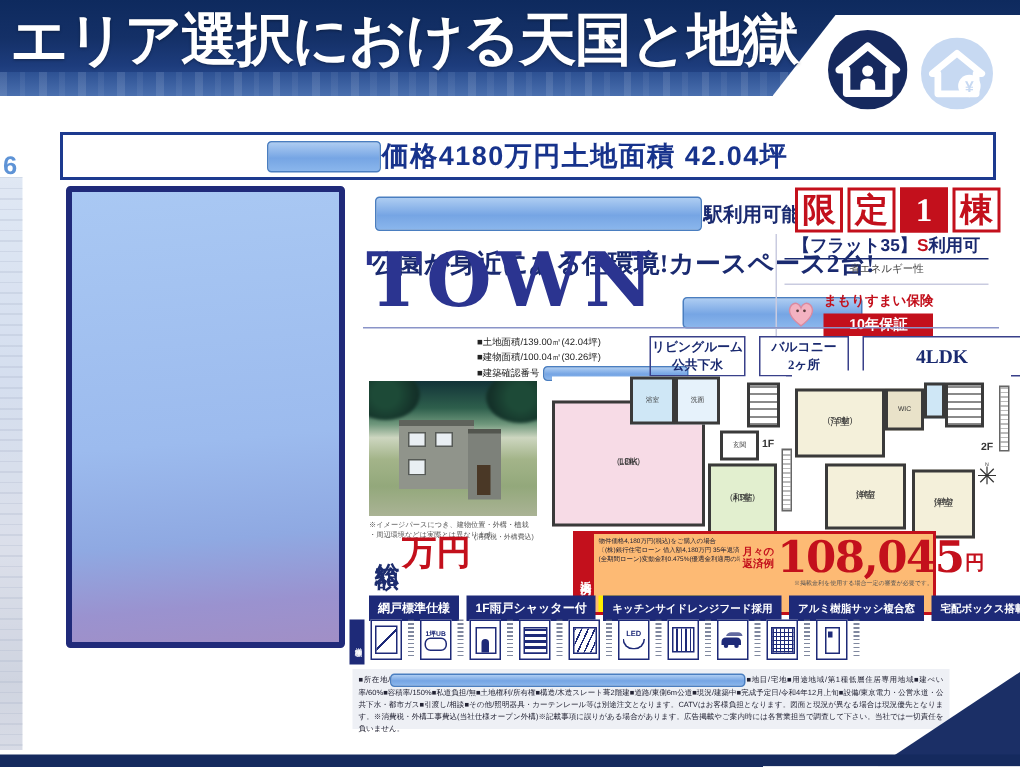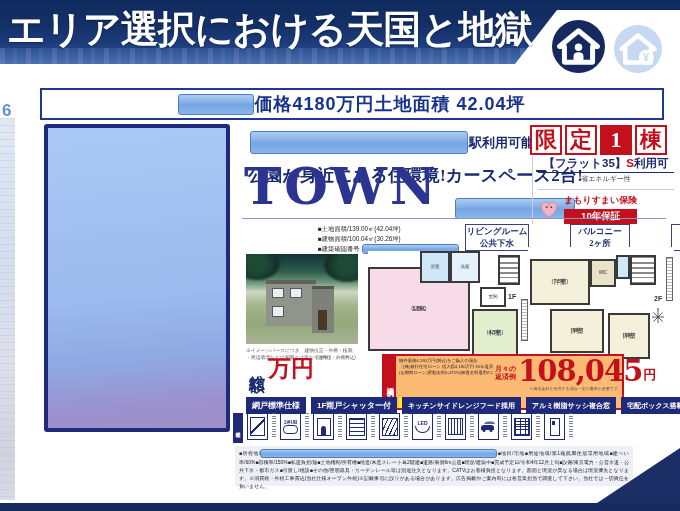--- a/index.html
+++ b/index.html
@@ -1,21 +1,21 @@
 <!DOCTYPE html>
 <html><head>
 <meta charset="utf-8">
 <style>
   html,body{margin:0;padding:0;background:#fff;}
   .slide{position:relative;width:680px;height:511px;background:#fff;overflow:hidden;
          font-family:"Liberation Sans",sans-serif;}
 
   
   .header{position:absolute;left:0;top:0;width:680px;height:56px;
-          background:linear-gradient(180deg,#0e2a5e 0%,#143067 45%,#1d3c7c 78%,#2a4c8f 100%);}
+          background:linear-gradient(180deg,#0e2a5e 0%,#143067 45%,#1d3c7c 78%,#2a4c8f 100%);font-family:Liberation Mono, monospace;}
   .header-city{position:absolute;left:0;top:48px;width:680px;height:16px;
           background:linear-gradient(180deg,#2d5193,#4a6fae);
           -webkit-mask-image:none;}
   .header-city:after{content:"";position:absolute;inset:0;
           background:repeating-linear-gradient(90deg,rgba(255,255,255,.10) 0 5px,rgba(255,255,255,0) 5px 13px,rgba(255,255,255,.06) 13px 17px,rgba(255,255,255,0) 17px 26px);}
   .header-notch{position:absolute;right:0;top:10px;width:165px;height:54px;background:#fff;
           clip-path:polygon(42px 0,100% 0,100% 100%,0 100%);}
   .title{position:absolute;left:7px;top:5px;margin:0;color:#fff;font-weight:bold;
          font-size:38px;letter-spacing:-1px;line-height:1.3;white-space:nowrap;
          text-shadow:0 1px 2px rgba(0,0,0,.35);}
@@ -49,21 +49,21 @@
   .catch-copy{position:absolute;left:212px;top:44px;font-size:17px;letter-spacing:.3px;}
   .limited-badge{position:absolute;left:494px;top:5px;display:flex;gap:3px;}
   .lb-cell{width:32px;height:30px;display:flex;align-items:center;justify-content:center;
         font-family:"Liberation Serif",serif;font-weight:bold;font-size:22px;box-sizing:border-box;}
   .lb-outline{color:#c3101c;background:#fff;border:2px solid #c3101c;}
   .lb-fill{color:#fff;background:#c3101c;border:2px solid #c3101c;}
   .brand{position:absolute;left:208px;top:42px;font-family:"DejaVu Serif","Liberation Serif",serif;
         font-size:50px;line-height:1;color:#2b3490;letter-spacing:3px;font-weight:600;}
   .brand-redact{position:absolute;left:419px;top:78px;width:118px;height:19px;}
 
-  .right-col{position:absolute;left:496px;top:36px;width:136px;border-left:1px solid #c9cbe0;
+  .right-col{position:absolute;left:481px;top:36px;width:136px;border-left:1px solid #c9cbe0;
         padding-left:5px;}
   .flat35{color:#1a2a70;font-weight:bold;font-size:11.5px;text-align:center;white-space:nowrap;
         border-bottom:1px solid #1a2a70;padding-bottom:1px;}
   .flat35 .s-red{color:#c3101c;}
   .flat35-sub{font-size:7px;color:#444;text-align:center;margin-top:1px;}
   .ins-row{margin-top:5px;border-top:1px solid #c9cbe0;padding-top:4px;display:flex;gap:4px;align-items:center;}
   .ins-text{display:flex;flex-direction:column;gap:2px;}
   .ins-name{color:#c3101c;font-size:9px;font-weight:bold;white-space:nowrap;}
   .ins-warranty{background:#c3101c;color:#fff;font-size:9.5px;font-weight:bold;text-align:center;
         padding:1px 8px;white-space:nowrap;}
@@ -72,21 +72,21 @@
 
   
   .layout-box{position:absolute;left:210px;top:106px;width:66px;height:24px;background:#1e2a78;
         color:#fff;font-family:"Liberation Serif",serif;font-size:13px;display:flex;
         align-items:center;justify-content:center;}
   .specs{position:absolute;left:282px;top:104px;font-size:6.3px;color:#222;line-height:1.55;white-space:nowrap;}
   .redact-spec{display:inline-block;width:95px;height:8px;vertical-align:middle;margin-left:2px;}
   .spec-boxes{position:absolute;left:397px;top:104px;display:flex;gap:9px;}
   .spec-box{border:1.5px solid #39408a;color:#1a2a70;font-family:"Liberation Serif",serif;
         font-weight:bold;font-size:8.5px;line-height:1.35;display:flex;flex-direction:column;
-        align-items:center;justify-content:center;height:27px;box-sizing:border-box;margin-left:32px;}
+        align-items:center;justify-content:center;height:27px;box-sizing:border-box;}
   .spec-box.b1{width:64px;} .spec-box.b2{width:60px;}
   .spec-box.b3{width:106px;font-size:13px;}
 
   
   .render{position:absolute;left:210px;top:134px;width:112px;height:90px;overflow:hidden;
         background:linear-gradient(180deg,#123338 0%,#2e5f4c 20%,#6f977c 32%,#cdd6c0 42%,#a3b489 58%,#93a87b 78%,#aab395 100%);}
   .render *{position:absolute;}
   .rh-tree{width:46px;height:34px;border-radius:50%;filter:blur(1px);
         background:radial-gradient(circle,#1d4a37 30%,#143129 70%);}
   .rh-main{left:20px;top:26px;width:50px;height:42px;background:#90948b;border-top:4px solid #5f635c;}

